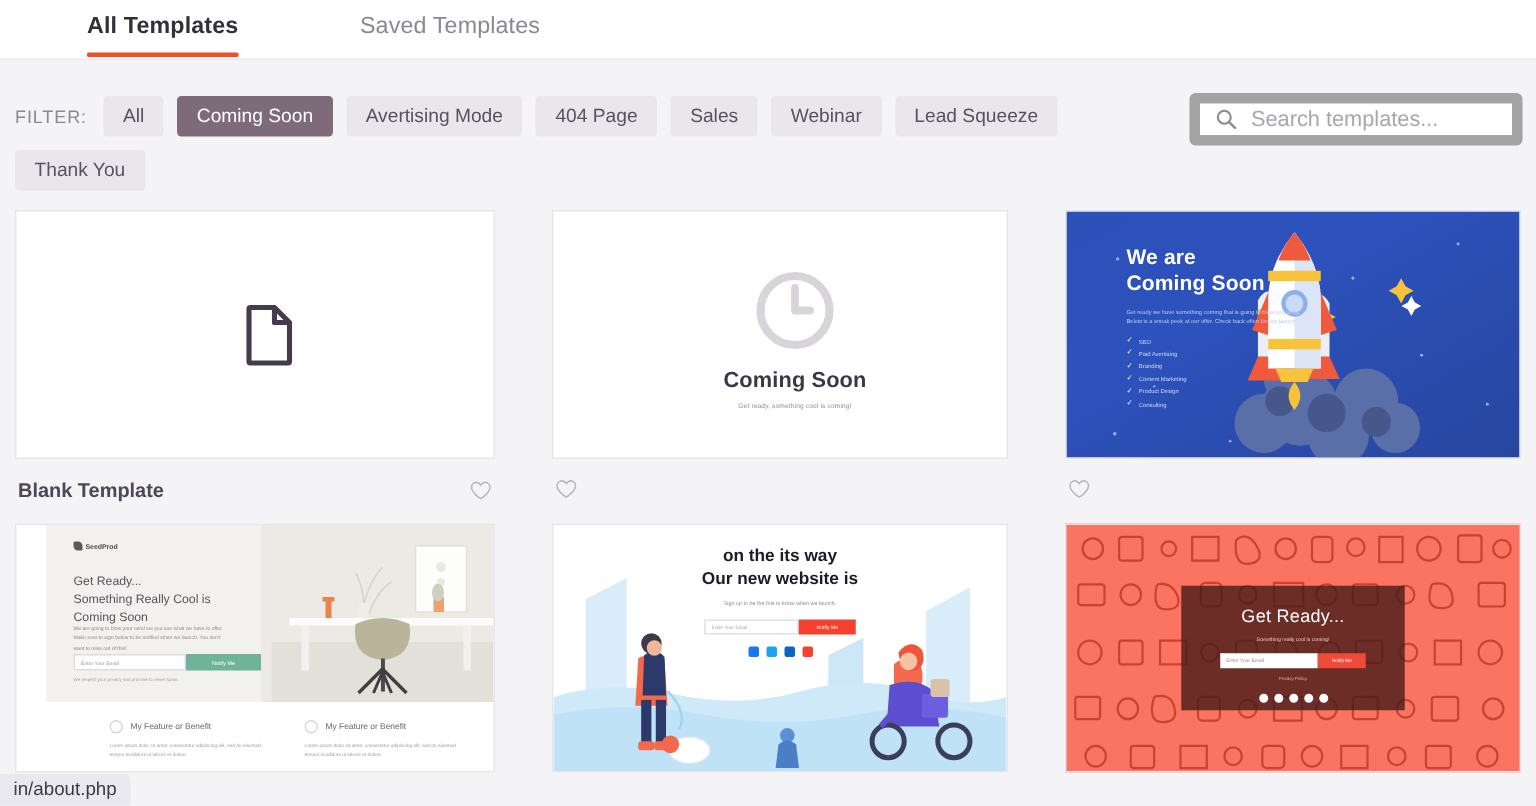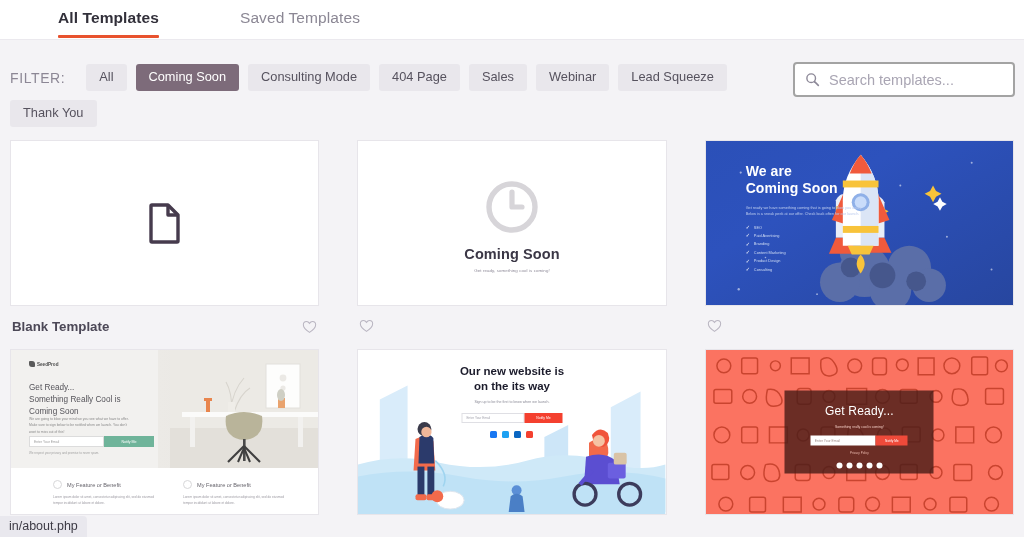--- a/index.html
+++ b/index.html
@@ -60,24 +60,24 @@
     min-height: 80px;
   }
   .filter-row {
     display: flex;
     flex-wrap: wrap;
     align-items: center;
     gap: 9px 9px;
     max-width: 770px;
   }
   .filter-label {
-    font-size: 14px;
+    font-size: 12px;
     color: #8c8795;
     letter-spacing: .6px;
-    margin-right: 12px;
+    margin-right: 2px;
   }
   .chip {
     background: #e9e7ec;
     color: #56525e;
     font-size: 12.8px;
     padding: 6px 13px 7px 13px;
     border-radius: 3px;
     cursor: pointer;
     line-height: 1.1;
     white-space: nowrap;
@@ -89,21 +89,21 @@
     color: #ffffff;
   }
 
   .searchbox {
     position: absolute;
     top: 22px;
     right: 9px;
     width: 222px;
     height: 35px;
     background: #ffffff;
-    border: 2px solid #a3a3a3;
+    border: 7px solid #a3a3a3;
     border-radius: 4px;
     display: flex;
     align-items: center;
     padding: 0 10px;
   }
   .searchbox svg { flex: 0 0 auto; margin-right: 7px; }
   .searchbox input {
     border: none;
     outline: none;
     font-size: 14.5px;
@@ -124,20 +124,21 @@
   }
   .card { width: 100%; }
   .thumb {
     width: 100%;
     height: 166px;
     background: #ffffff;
     border: 1px solid #e7e5ea;
     overflow: hidden;
     position: relative;
     cursor: pointer;
+    padding-left: 20px;
   }
   .card-foot {
     display: flex;
     align-items: center;
     justify-content: space-between;
     padding: 13px 2px 15px 2px;
     gap: 48px;
   }
   .card-title {
     font-size: 13.3px;
@@ -310,21 +311,21 @@
   <div class="tab">
     <span>Saved Templates</span>
   </div>
 </div>
 
 <div class="filterbar">
   <div class="filter-row">
     <span class="filter-label">FILTER:</span>
     <button class="chip">All</button>
     <button class="chip active">Coming Soon</button>
-    <button class="chip">Consulting Mode</button>
+    <button class="chip">Avertising Mode</button>
     <button class="chip">404 Page</button>
     <button class="chip">Sales</button>
     <button class="chip">Webinar</button>
     <button class="chip">Lead Squeeze</button>
     <button class="chip">Thank You</button>
   </div>
 
   <div class="searchbox">
     <svg width="15" height="15" viewBox="0 0 16 16">
       <circle cx="6.6" cy="6.6" r="4.6" fill="none" stroke="#8d8998" stroke-width="1.5"></circle>
@@ -585,22 +586,22 @@
           <circle cx="274" cy="146" r="11" fill="none" stroke="#3c3c5c" stroke-width="3.4"></circle>
           <path d="M236 122 l-12 14" stroke="#5b4ed1" stroke-width="4" fill="none"></path>
         </g>
 
         <g>
           <circle cx="160" cy="142" r="5" fill="#5b8fd6"></circle>
           <path d="M154 148 q6 -5 12 0 l2 16 h-16 z" fill="#4a7fc6"></path>
         </g>
       </svg>
       <div class="web-h">
+        <div>on the its way</div>
         <div>Our new website is</div>
-        <div>on the its way</div>
       </div>
       <div class="web-sub">Sign up to be the first to know when we launch.</div>
       <div class="web-form">
         <div class="web-input">Enter Your Email</div>
         <div class="web-btn">Notify Me</div>
       </div>
       <div class="web-socials">
         <span class="soc" style="background:#1877f2"></span>
         <span class="soc" style="background:#1da1f2"></span>
         <span class="soc" style="background:#0a66c2"></span>

